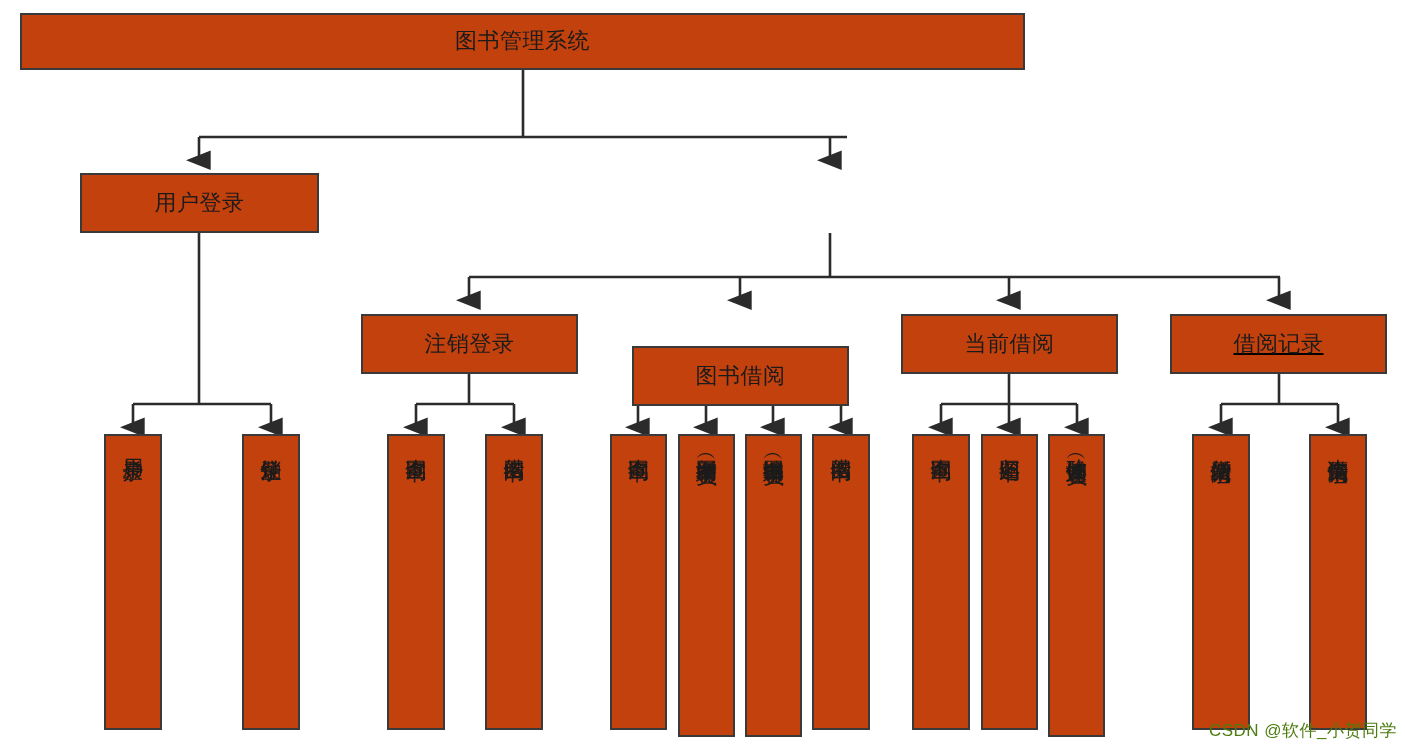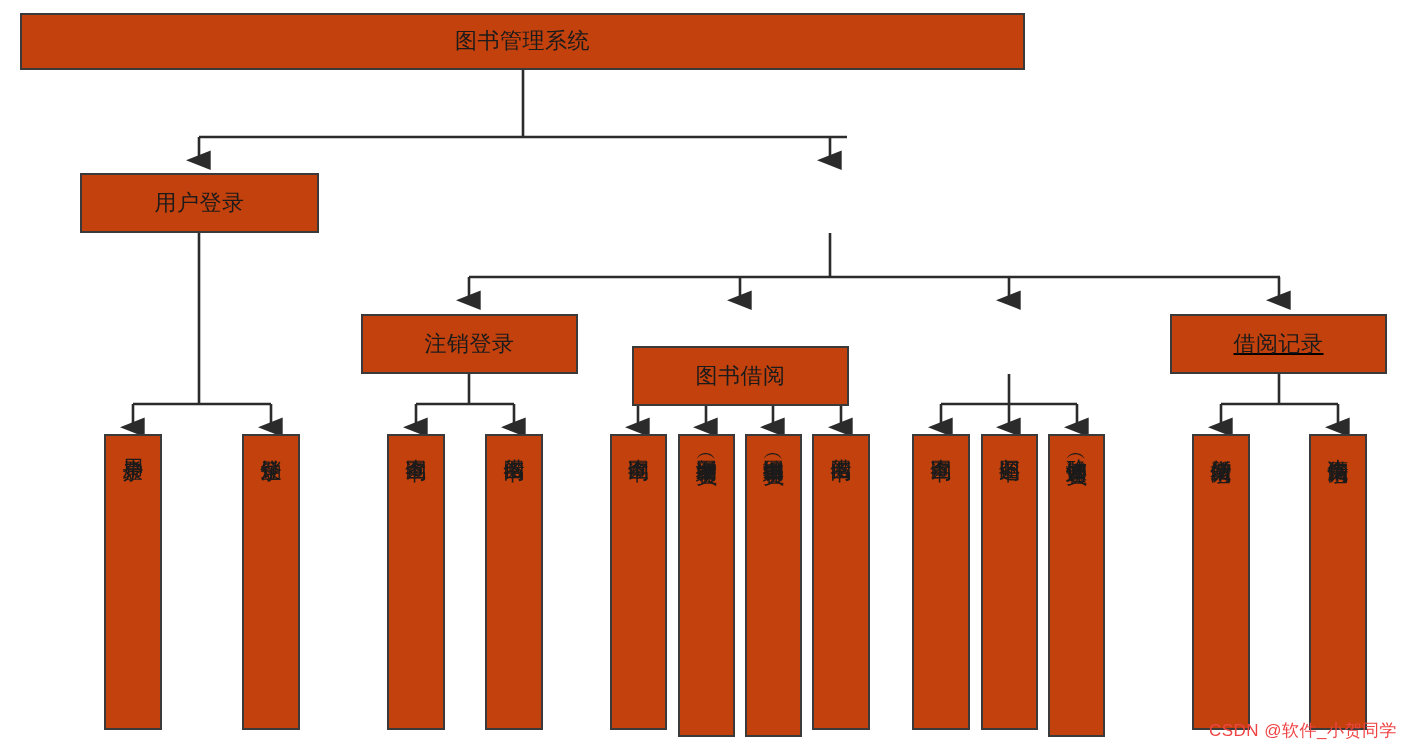--- a/index.html
+++ b/index.html
@@ -60,21 +60,21 @@
   }
   .node.root .node-label,
   .node.level1 .node-label,
   .node.level2 .node-label {
     font-size: 22px;
   }
   #watermark {
     position: absolute;
     right: 8px;
     bottom: 5px;
-    color: #ef4444;
+    color: #4d7c0f;
     font-size: 17px;
     letter-spacing: 0.5px;
     z-index: 5;
     white-space: nowrap;
     font-family: "Liberation Sans", "DejaVu Sans", sans-serif;
   }
 </style>
 </head>
 <body>
 
@@ -140,20 +140,23 @@
 
 
   <div class="node level2" style="left:361px; top:314px; width:217px; height:60px;">
     <span class="node-label">注销登录</span>
   </div>
 
   <div class="node level2" style="left:632px; top:314px; width:217px; height:60px;margin-top:32px;">
     <span class="node-label">图书借阅</span>
   </div>
 
+  <div class="node level2" style="left:901px; top:314px; width:217px; height:60px;">
+    <span class="node-label">当前借阅</span>
+  </div>
 
   <div class="node level2" style="left:1170px; top:314px; width:217px; height:60px;text-decoration:underline;">
     <span class="node-label">借阅记录</span>
   </div>
 
   <div class="node vertical" style="left:104px; top:434px; width:58px; height:296px;">
     <span class="node-label">用户登录</span>
   </div>
 
   <div class="node vertical" style="left:242px; top:434px; width:58px; height:296px;">

